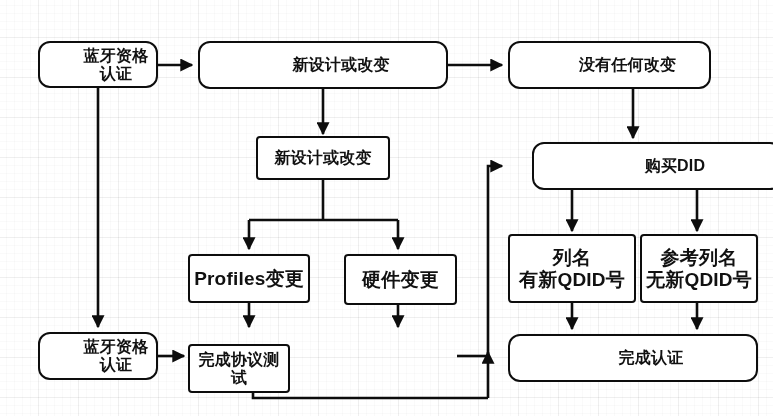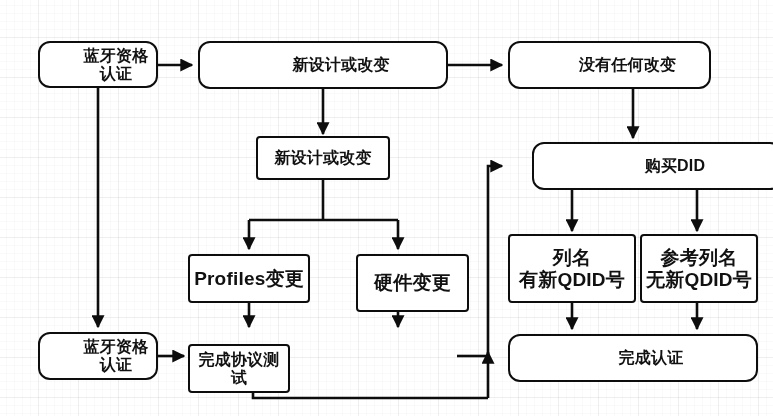--- a/index.html
+++ b/index.html
@@ -129,21 +129,21 @@
   </div>
 
   <div class="node rounded fs-16" style="left:532px; top:142px; width:250px; height:48px;">
     <span class="label">购买DID</span>
   </div>
 
   <div class="node sq fs-15" style="left:188px; top:254px; width:122px; height:49px;">
     <span class="label">Profiles变更</span>
   </div>
 
-  <div class="node sq fs-15" style="left:344px; top:254px; width:113px; height:58px;margin-left:12px;">
+  <div class="node sq fs-15" style="left:344px; top:254px; width:113px; height:51px;">
     <span class="label">硬件变更</span>
   </div>
 
   <div class="node sq fs-15" style="left:508px; top:234px; width:128px; height:69px;">
     <span class="label">列名
 有新QDID号</span>
   </div>
 
   <div class="node sq fs-15" style="left:640px; top:234px; width:118px; height:69px;">
     <span class="label">参考列名

